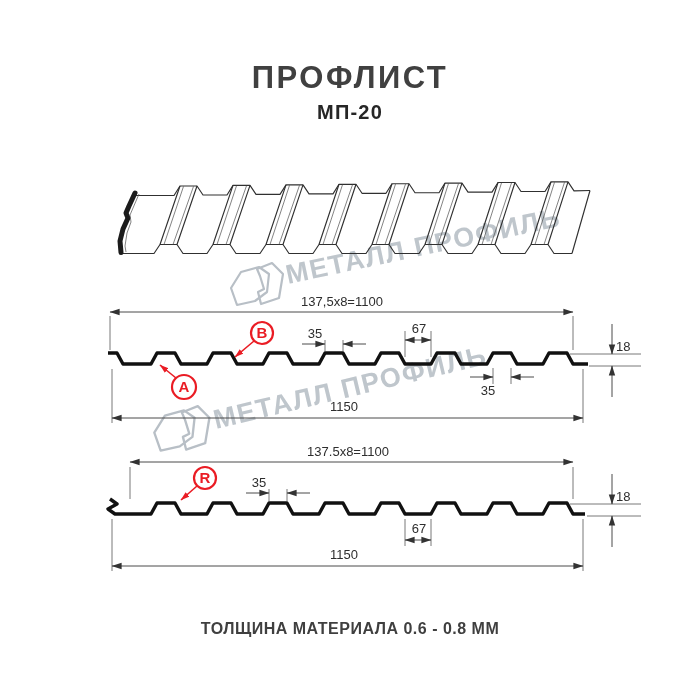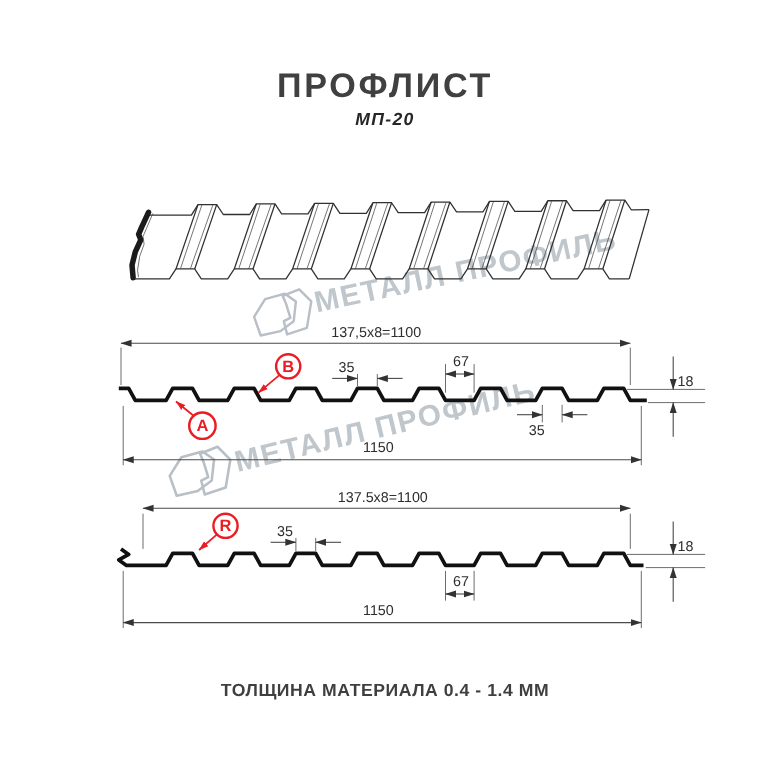--- a/index.html
+++ b/index.html
@@ -1,21 +1,21 @@
 <!DOCTYPE html>
 <html><head>
 <meta charset="utf-8">
 <style>
   html,body{margin:0;padding:0;background:#ffffff;}
   .page{position:relative;width:700px;height:700px;background:#fff;overflow:hidden;
         font-family:"Liberation Sans",sans-serif;}
   .title{position:absolute;top:60px;left:0;width:700px;text-align:center;
          font-size:31px;font-weight:bold;letter-spacing:2.5px;color:#404040;}
   .subtitle{position:absolute;top:101px;left:0;width:700px;text-align:center;
-         font-size:16px;font-weight:bold;letter-spacing:1.2px;color:#262626;font-style:italic;}
+         font-size:20px;font-weight:bold;letter-spacing:1.2px;color:#262626;}
   .footer{position:absolute;top:620px;left:0;width:700px;text-align:center;
          font-size:16px;font-weight:bold;letter-spacing:0.5px;color:#3f3f3f;}
   svg{position:absolute;left:0;top:0;}
   .dimtxt{font-family:"Liberation Sans",sans-serif;font-size:13px;fill:#2e2e2e;}
   .thin{stroke:#4a4a4a;stroke-width:1;fill:none;}
   .ext{stroke:#6a6a6a;stroke-width:0.9;fill:none;}
   .thick{stroke:#111;stroke-width:3.4;fill:none;stroke-linejoin:round;}
   .sk{stroke:#303030;stroke-width:1.15;fill:none;stroke-linejoin:round;}
   .skthin{stroke:#4d4d4d;stroke-width:0.7;fill:none;}
   .cut{stroke:#1b1b1b;stroke-width:5;fill:none;stroke-linejoin:round;stroke-linecap:round;}
@@ -140,14 +140,14 @@
       <circle class="red" cx="262" cy="333" r="11"></circle>
       <text class="redtxt" x="262" y="338" text-anchor="middle">B</text>
     </g>
     <g>
       <path class="redline" d="M197,486 L181,500" marker-end="url(#arrR)"></path>
       <circle class="red" cx="205" cy="478" r="11"></circle>
       <text class="redtxt" x="205" y="483" text-anchor="middle">R</text>
     </g>
   </svg>
 
-  <div class="footer">ТОЛЩИНА МАТЕРИАЛА 0.4 - 1.4 ММ</div>
+  <div class="footer">ТОЛЩИНА МАТЕРИАЛА 0.6 - 0.8 ММ</div>
 </div>
 
 </body></html>

